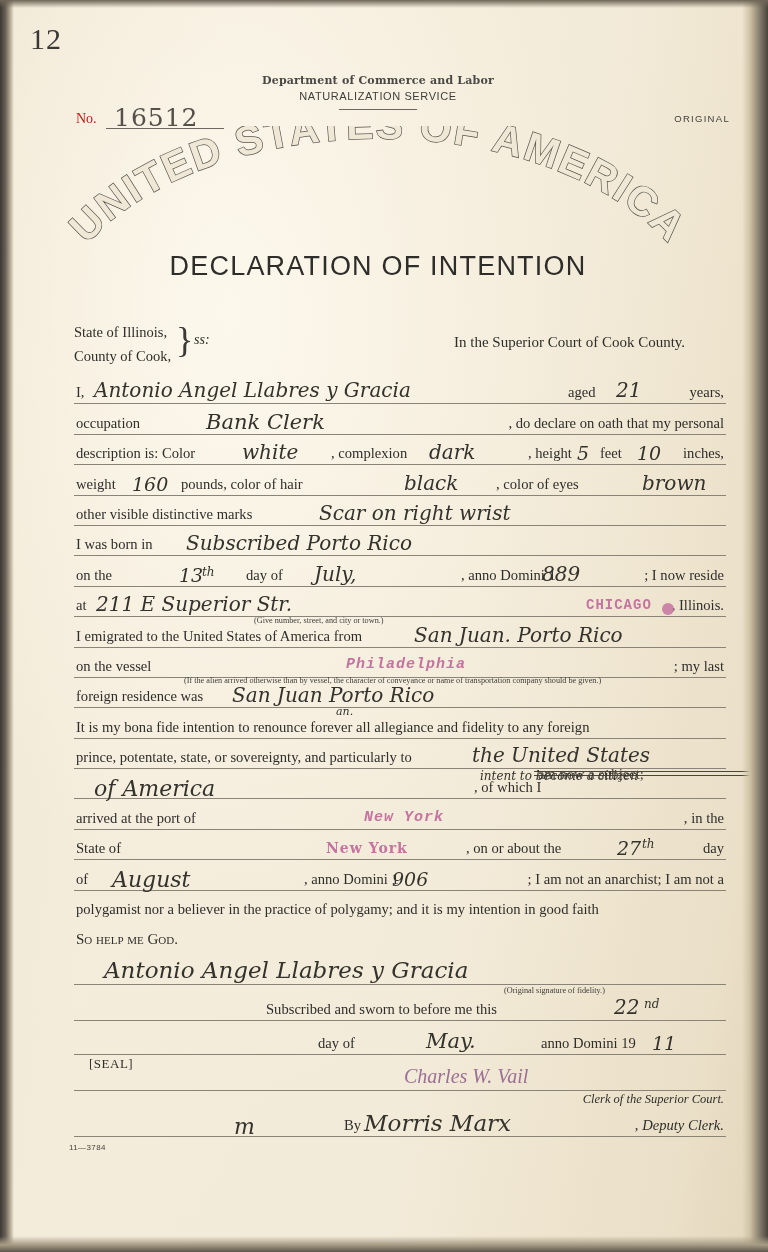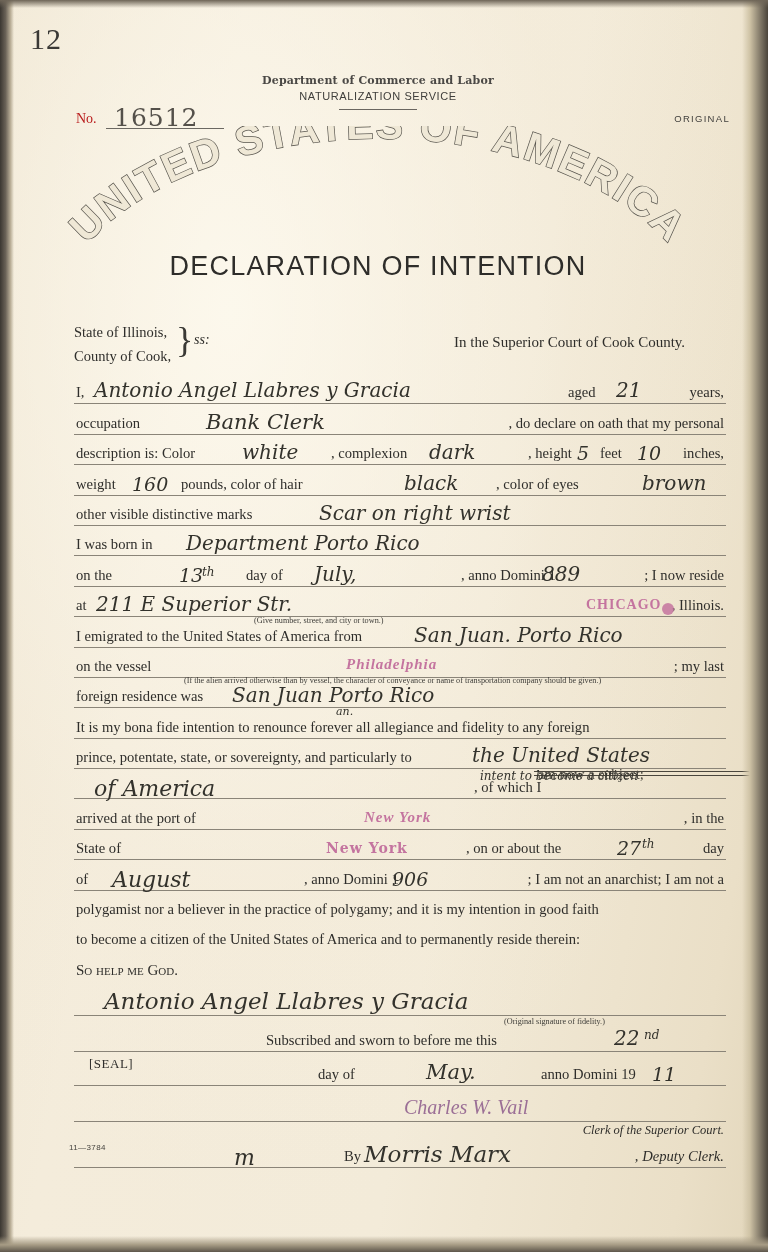--- a/index.html
+++ b/index.html
@@ -250,21 +250,21 @@
     color: #33322c;
     white-space: nowrap;
   }
   .hand.purple {
     font-family: "Liberation Serif", serif;
     font-style: italic;
     color: #9b6f96;
   }
   .stamp-pink {
     position: absolute;
-    font-family: Liberation Serif, serif;
+    font-family: Liberation Mono, monospace;
     font-weight: bold;
     color: #c4749f;
     letter-spacing: 1px;
     white-space: nowrap;
   }
   .stamp-pink.plain {
     font-weight: bold;
     font-family: "DejaVu Serif", serif;
   }
 
@@ -410,21 +410,21 @@
 
       <div class="row">
         <div class="rule-line"></div>
         <div class="seg print" style="left:0px;">other visible distinctive marks</div>
         <div class="hand" style="left:245px; bottom:7px; font-size:20px;">Scar on right    wrist</div>
       </div>
 
       <div class="row">
         <div class="rule-line"></div>
         <div class="seg print" style="left:0px;">I was born in</div>
-        <div class="hand" style="left:112px; bottom:7px; font-size:20px;">Department  Porto   Rico</div>
+        <div class="hand" style="left:112px; bottom:7px; font-size:20px;">Subscribed  Porto   Rico</div>
       </div>
 
       <div class="row">
         <div class="rule-line"></div>
         <div class="seg print" style="left:0px;">on the</div>
         <div class="seg print" style="left:170px;">day of</div>
         <div class="seg print" style="left:385px;">, anno Domini 1</div>
         <div class="seg print" style="right:0px;">; I now reside</div>
         <div class="hand" style="left:105px; bottom:7px; font-size:19px;">13</div>
         <div class="hand" style="left:128px; bottom:14px; font-size:12px;">th</div>
@@ -504,23 +504,20 @@
         <div class="seg print" style="left:0px;">of</div>
         <div class="seg print" style="left:228px;">, anno Domini 1</div>
         <div class="seg print" style="right:0px;">; I am not an anarchist; I am not a</div>
         <div class="hand" style="left:38px; bottom:5px; font-size:22px;">August</div>
         <div class="hand" style="left:318px; bottom:7px; font-size:19px;">906</div>
       </div>
 
       <div class="row">
         <div class="seg print" style="left:0px;">polygamist nor a believer in the practice of polygamy; and it is my intention in good faith</div>
       </div>
-      <div class="row">
-        <div class="seg print" style="left:0px;">to become a citizen of the United States of America and to permanently reside therein:</div>
-      </div>
 
       <div class="row">
         <div class="seg print smallcaps" style="left:0px; font-size:15px;">So help me God.</div>
       </div>
 
       <div class="row" style="height:38px;">
         <div class="rule-line" style="bottom:10px;"></div>
         <div class="hand" style="left:30px; bottom:12px; font-size:23px;">Antonio Angel Llabres y Gracia</div>
         <div class="note-small" style="left:430px; bottom:0px;">(Original signature of fidelity.)</div>
       </div>

